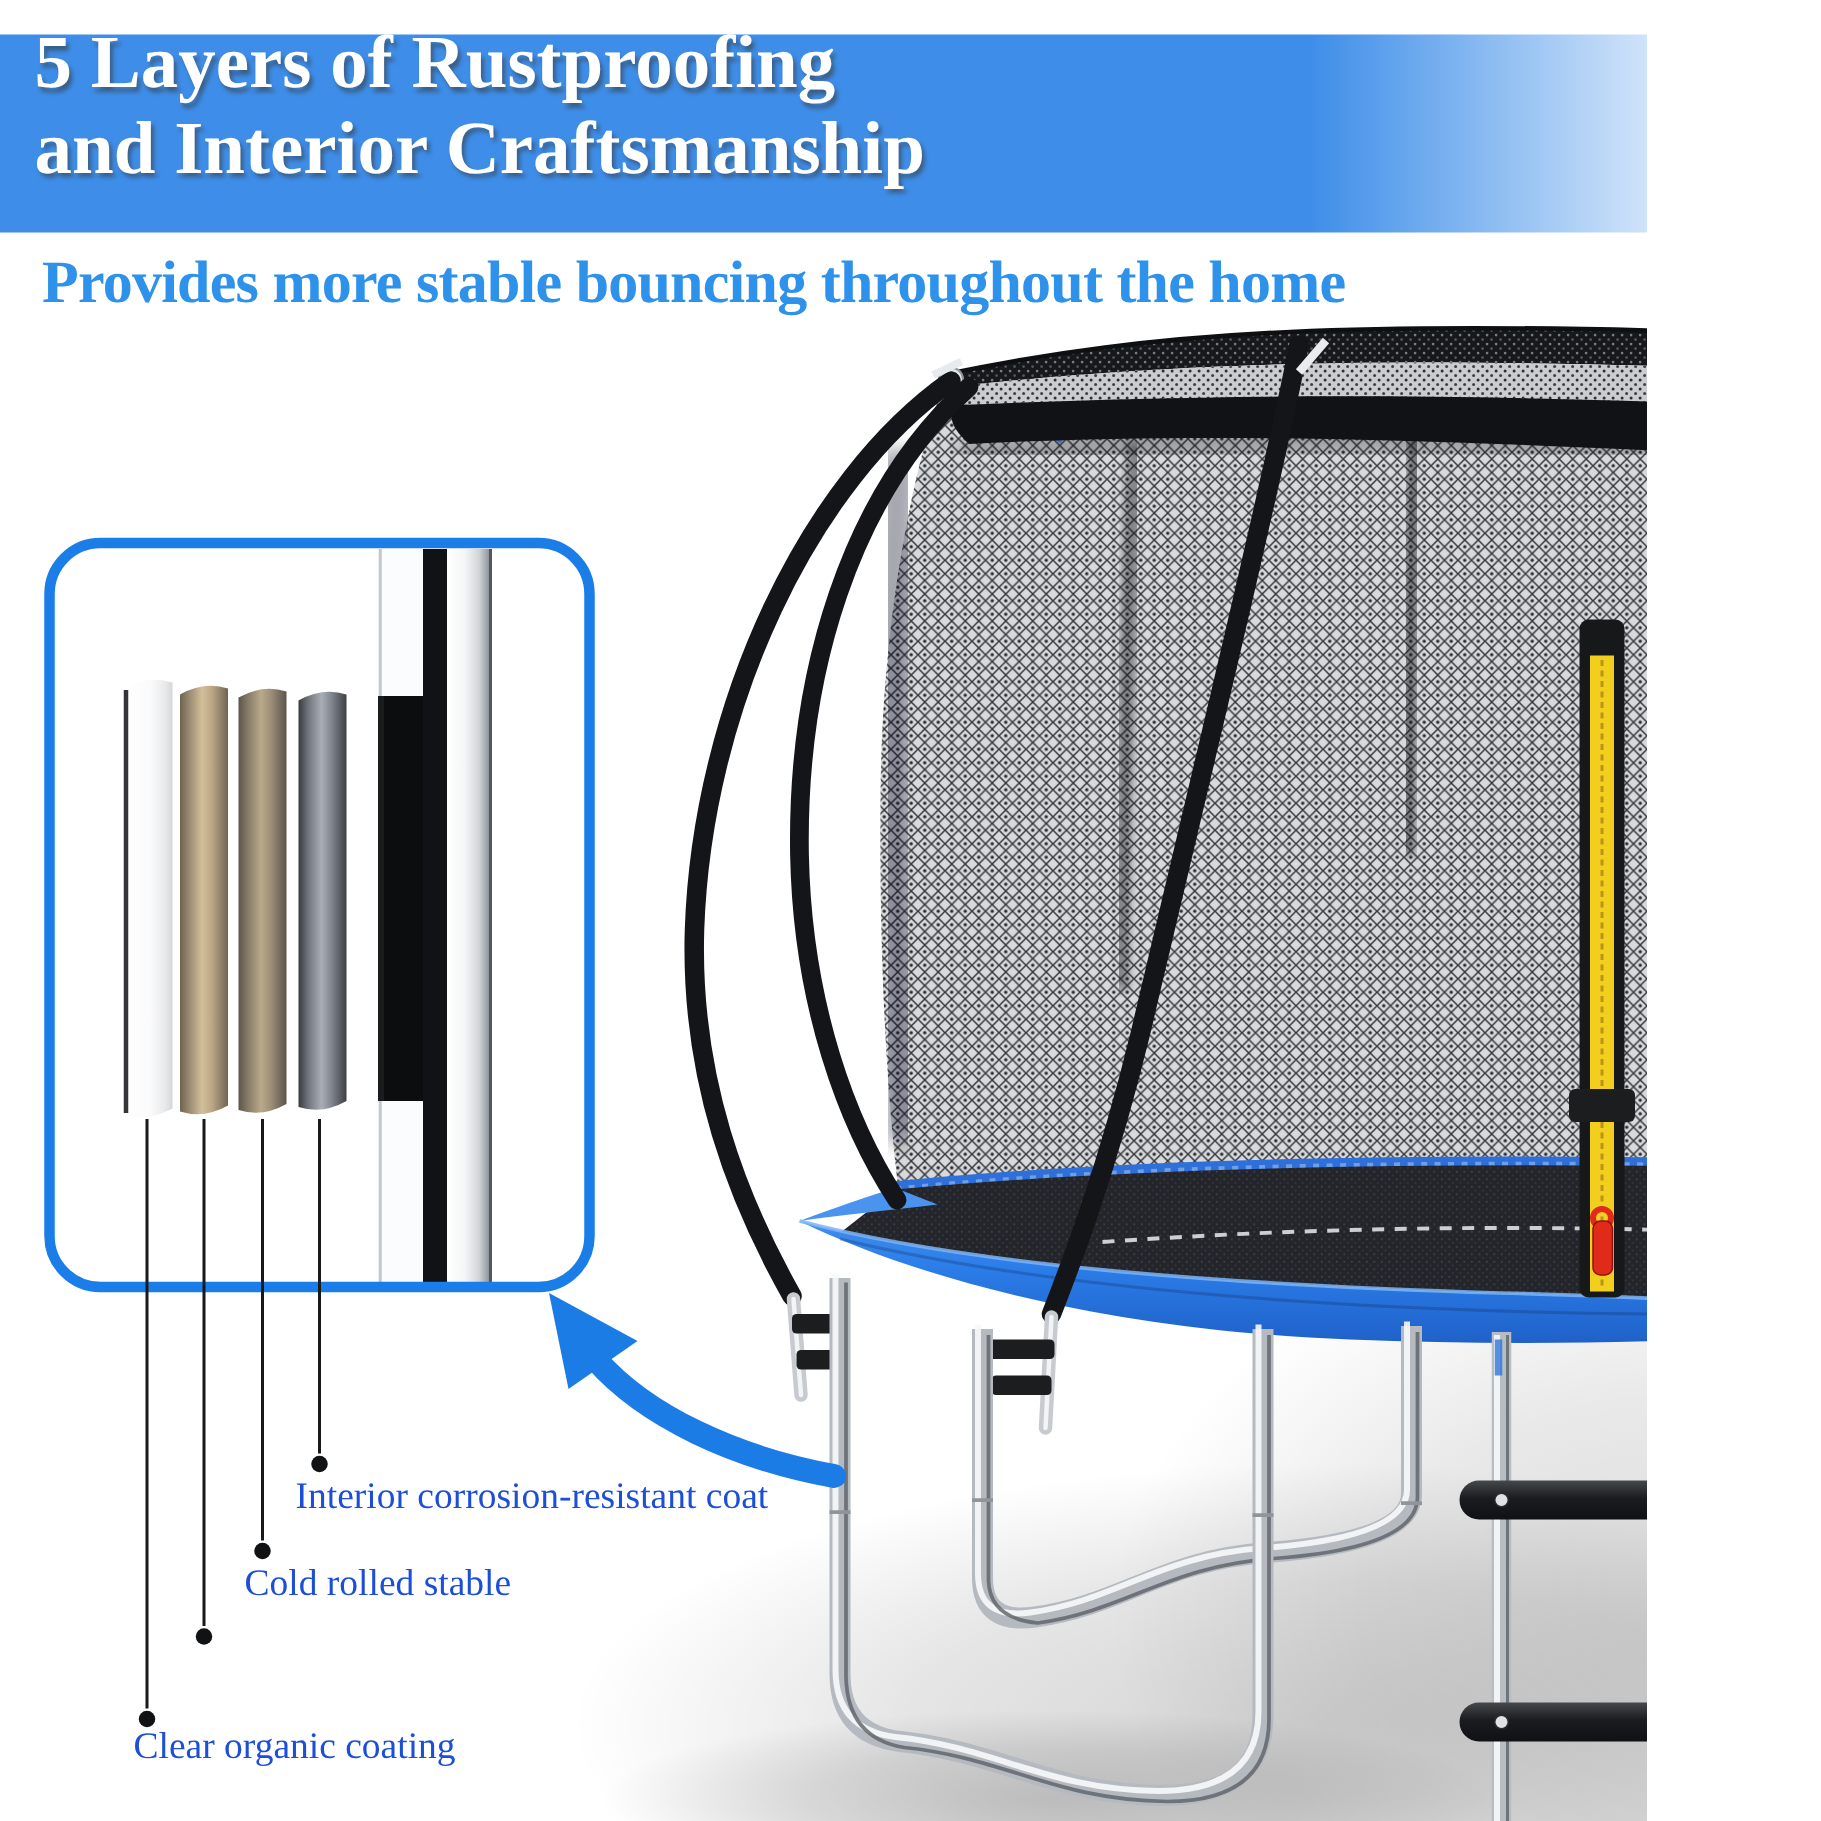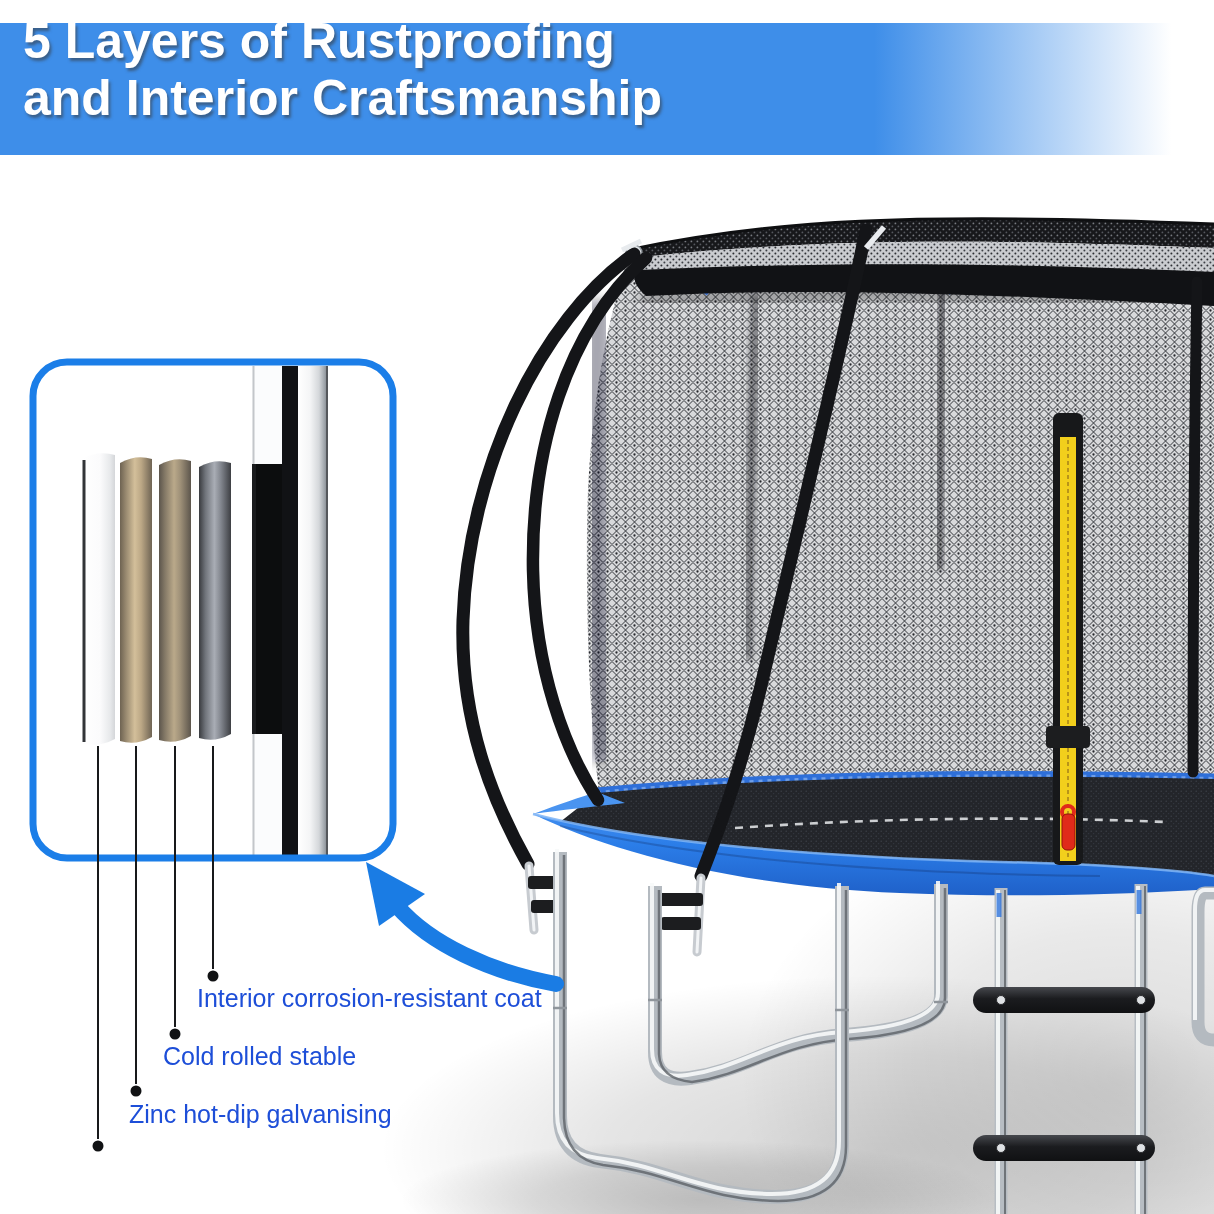--- a/index.html
+++ b/index.html
@@ -1,18 +1,18 @@
 <!DOCTYPE html>
 <html style="--banner-blue: #3e8ee9; --subtitle-blue: #2e91ea;"><head>
 <meta charset="utf-8">
 <style>
   html,body{margin:0;padding:0;background:#ffffff;}
   .stage{
-    position:relative;width:1214px;height:1214px;background:#ffffff;overflow:hidden;
-    font-family:Liberation Sans, sans-serif;
+    position:relative;width:1098px;height:1214px;background:#ffffff;overflow:hidden;
+    font-family:Liberation Serif, serif;
   }
   .banner{
     position:absolute;left:0;top:23px;width:1214px;height:132px;
     background:linear-gradient(90deg,var(--banner-blue,#3e8ee9) 0%,var(--banner-blue,#3e8ee9) 72%,rgba(62,142,233,0) 96.5%);
   }
   .title{
     position:absolute;left:23px;top:13px;
     font-size:50px;font-weight:bold;color:#ffffff;line-height:57px;white-space:nowrap;
     text-shadow:2px 3px 3px rgba(55,55,55,.55);
     letter-spacing:0px;
@@ -267,18 +267,19 @@
       <path d="M556,984 C490,972 430,944 397,906" fill="none" stroke-width="16" stroke-linecap="round" stroke="#1a7ce4"></path>
       <polygon points="366,862 425,894 379,926" fill="#1a7ce4"></polygon>
     </g>
   </svg>
 
   <div class="banner"></div>
   <div class="title">
     <div>5 Layers of Rustproofing</div>
     <div>and Interior Craftsmanship</div>
   </div>
+  <div class="subtitle">Provides more stable bouncing throughout the home</div>
 
   <div class="callout-label lbl-0">Interior corrosion-resistant coat</div>
   <div class="callout-label lbl-1">Cold rolled stable</div>
-  <div class="callout-label lbl-2">Zinc hot-dip galvanising</div>
+  <div class="callout-label lbl-3">Clear organic coating</div>
 
 </div>
 
 </body></html>

